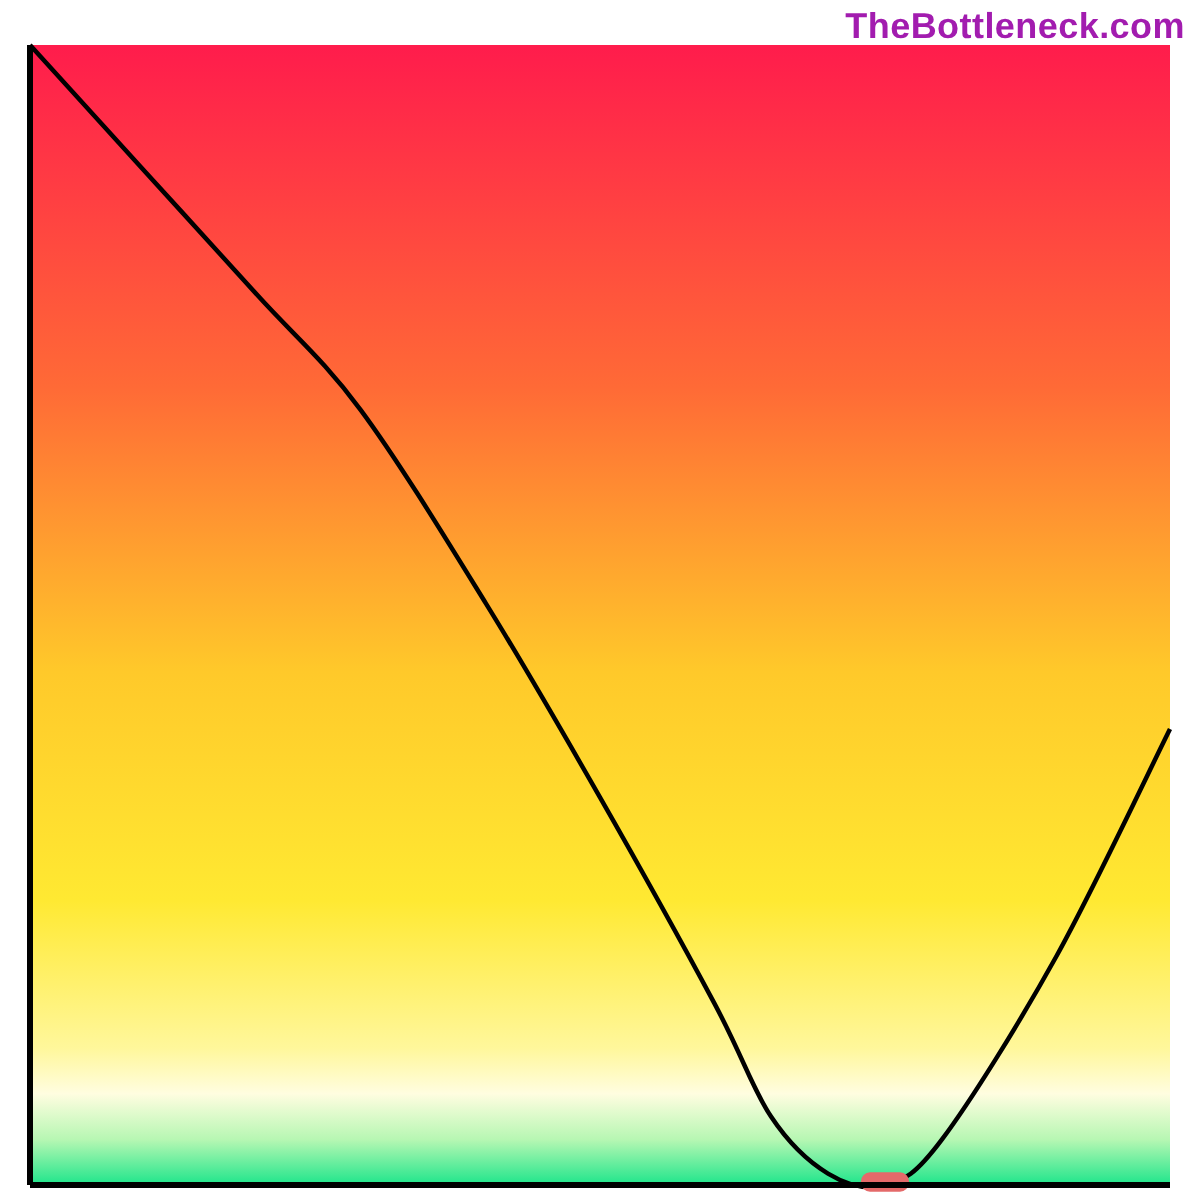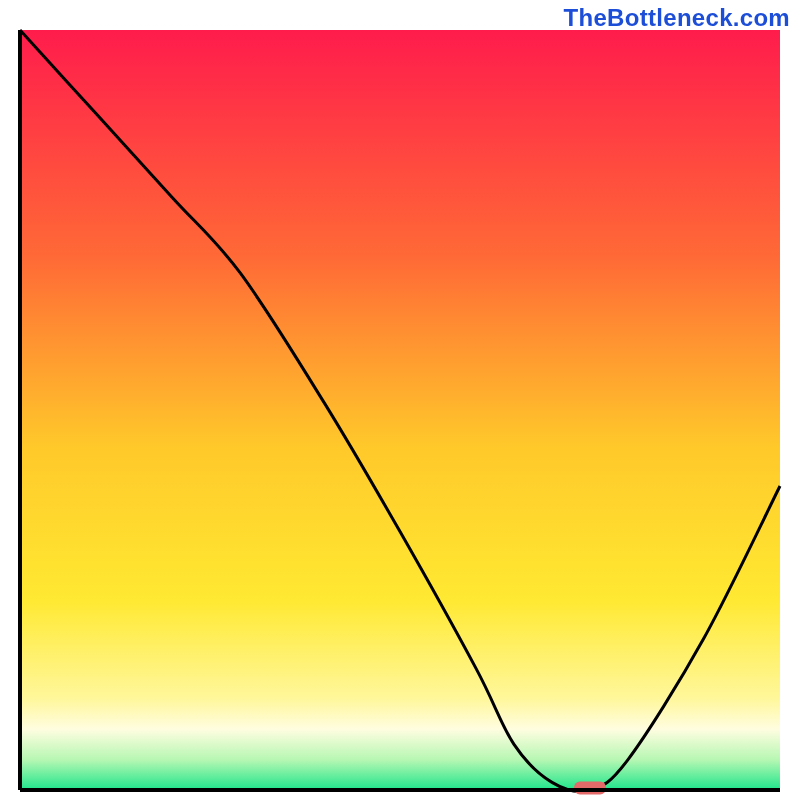--- a/index.html
+++ b/index.html
@@ -15,21 +15,21 @@
     width: 800px;
     height: 800px;
   }
   .watermark {
     position: absolute;
     top: 4px;
     right: 10px;
     font-family: Arial, Helvetica, sans-serif;
     font-size: 24px;
     font-weight: 600;
-    color: #1d4ed8;
+    color: #a21caf;
     letter-spacing: 0.3px;
   }
   svg {
     display: block;
   }
 </style>
 </head>
 <body>
 
 <div class="chart-wrap">

